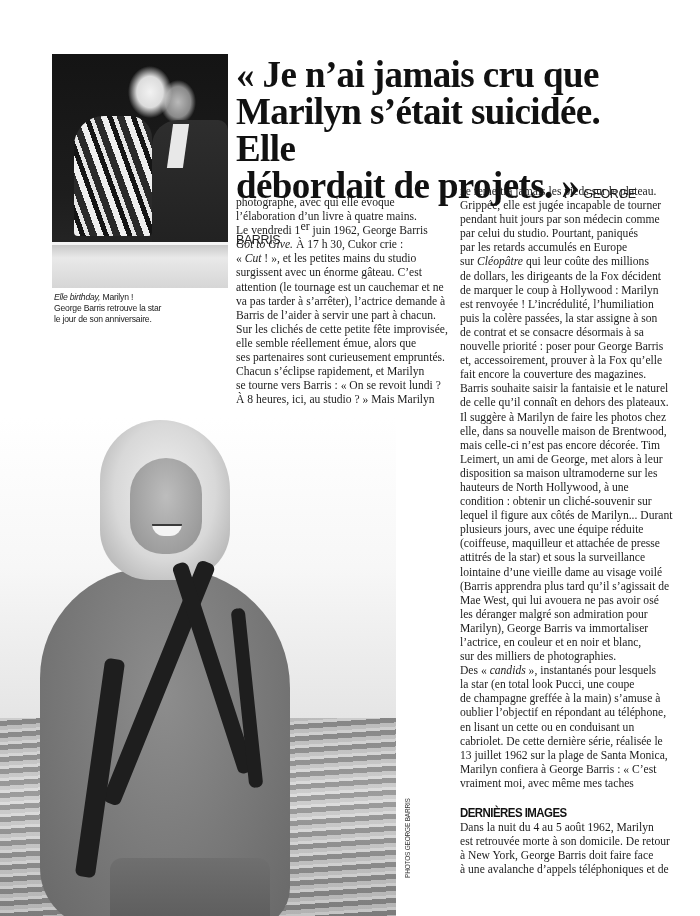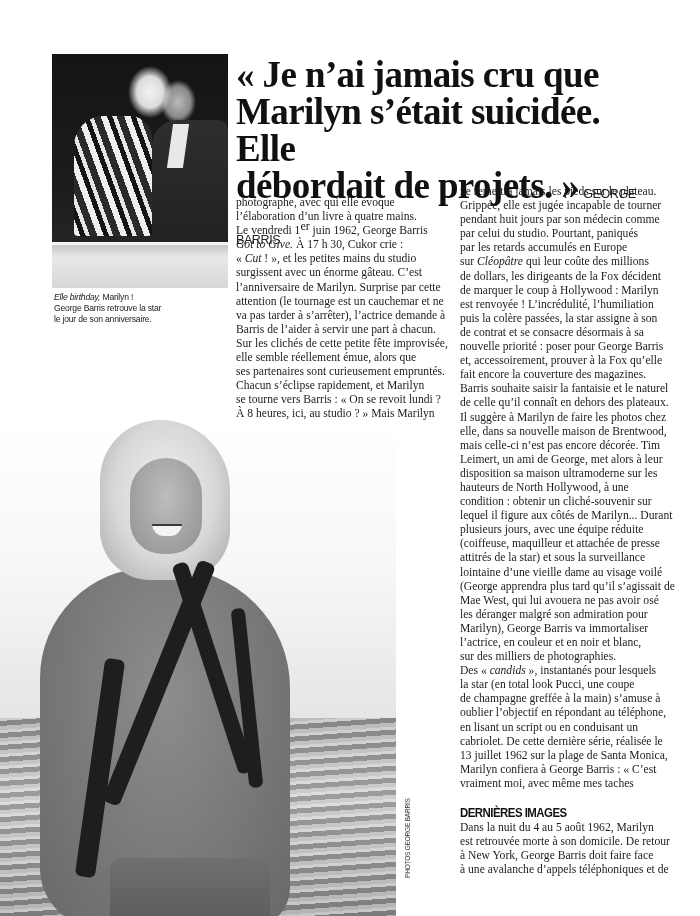--- a/index.html
+++ b/index.html
@@ -159,21 +159,20 @@
 </div>
 <div class="credit">PHOTOS GEORGE BARRIS</div>
 
 <div class="col col1">
   <span class="line">photographe, avec qui elle évoque</span>
   <span class="line">l’élaboration d’un livre à quatre mains.</span>
   <span class="line"><span>Le vendredi 1</span><sup>er</sup><span> juin 1962, George Barris</span></span>
   <span class="line"><span class="it">Got to Give.</span><span> À 17 h 30, Cukor crie :</span></span>
   <span class="line"><span>« </span><span class="it">Cut</span><span> ! », et les petites mains du studio</span></span>
   <span class="line">surgissent avec un énorme gâteau. C’est</span>
-  <span class="line">l’anniversaire de Marilyn. Surprise par cette</span>
   <span class="line">attention (le tournage est un cauchemar et ne</span>
   <span class="line">va pas tarder à s’arrêter), l’actrice demande à</span>
   <span class="line">Barris de l’aider à servir une part à chacun.</span>
   <span class="line">Sur les clichés de cette petite fête improvisée,</span>
   <span class="line">elle semble réellement émue, alors que</span>
   <span class="line">ses partenaires sont curieusement empruntés.</span>
   <span class="line">Chacun s’éclipse rapidement, et Marilyn</span>
   <span class="line">se tourne vers Barris : « On se revoit lundi ?</span>
   <span class="line">À 8 heures, ici, au studio ? » Mais Marilyn</span>
 </div>
@@ -200,31 +199,31 @@
   <span class="line">mais celle-ci n’est pas encore décorée. Tim</span>
   <span class="line">Leimert, un ami de George, met alors à leur</span>
   <span class="line">disposition sa maison ultramoderne sur les</span>
   <span class="line">hauteurs de North Hollywood, à une</span>
   <span class="line">condition : obtenir un cliché-souvenir sur</span>
   <span class="line">lequel il figure aux côtés de Marilyn... Durant</span>
   <span class="line">plusieurs jours, avec une équipe réduite</span>
   <span class="line">(coiffeuse, maquilleur et attachée de presse</span>
   <span class="line">attitrés de la star) et sous la surveillance</span>
   <span class="line">lointaine d’une vieille dame au visage voilé</span>
-  <span class="line">(George apprendra plus tard qu’il s’agissait de</span>
+  <span class="line">(Barris apprendra plus tard qu’il s’agissait de</span>
   <span class="line">Mae West, qui lui avouera ne pas avoir osé</span>
   <span class="line">les déranger malgré son admiration pour</span>
   <span class="line">Marilyn), George Barris va immortaliser</span>
   <span class="line">l’actrice, en couleur et en noir et blanc,</span>
   <span class="line">sur des milliers de photographies.</span>
   <span class="line"><span>Des « </span><span class="it">candids</span><span> », instantanés pour lesquels</span></span>
   <span class="line">la star (en total look Pucci, une coupe</span>
   <span class="line">de champagne greffée à la main) s’amuse à</span>
   <span class="line">oublier l’objectif en répondant au téléphone,</span>
-  <span class="line">en lisant un script ou en conduisant un</span>
+  <span class="line">en lisant un cette ou en conduisant un</span>
   <span class="line">cabriolet. De cette dernière série, réalisée le</span>
   <span class="line">13 juillet 1962 sur la plage de Santa Monica,</span>
   <span class="line">Marilyn confiera à George Barris : « C’est</span>
   <span class="line">vraiment moi, avec même mes taches</span>
 
   <span class="section-head">DERNIÈRES IMAGES</span>
   <span class="line">Dans la nuit du 4 au 5 août 1962, Marilyn</span>
   <span class="line">est retrouvée morte à son domicile. De retour</span>
   <span class="line">à New York, George Barris doit faire face</span>
   <span class="line">à une avalanche d’appels téléphoniques et de</span>

